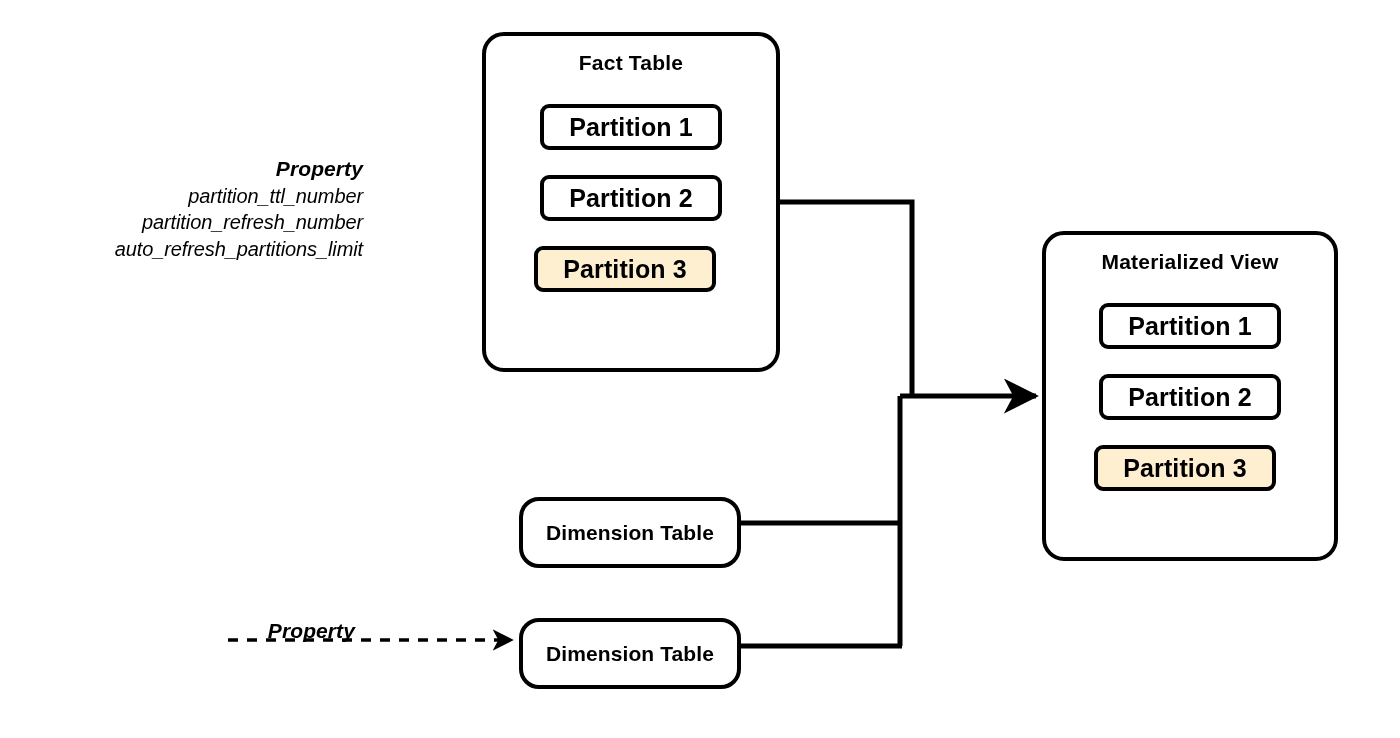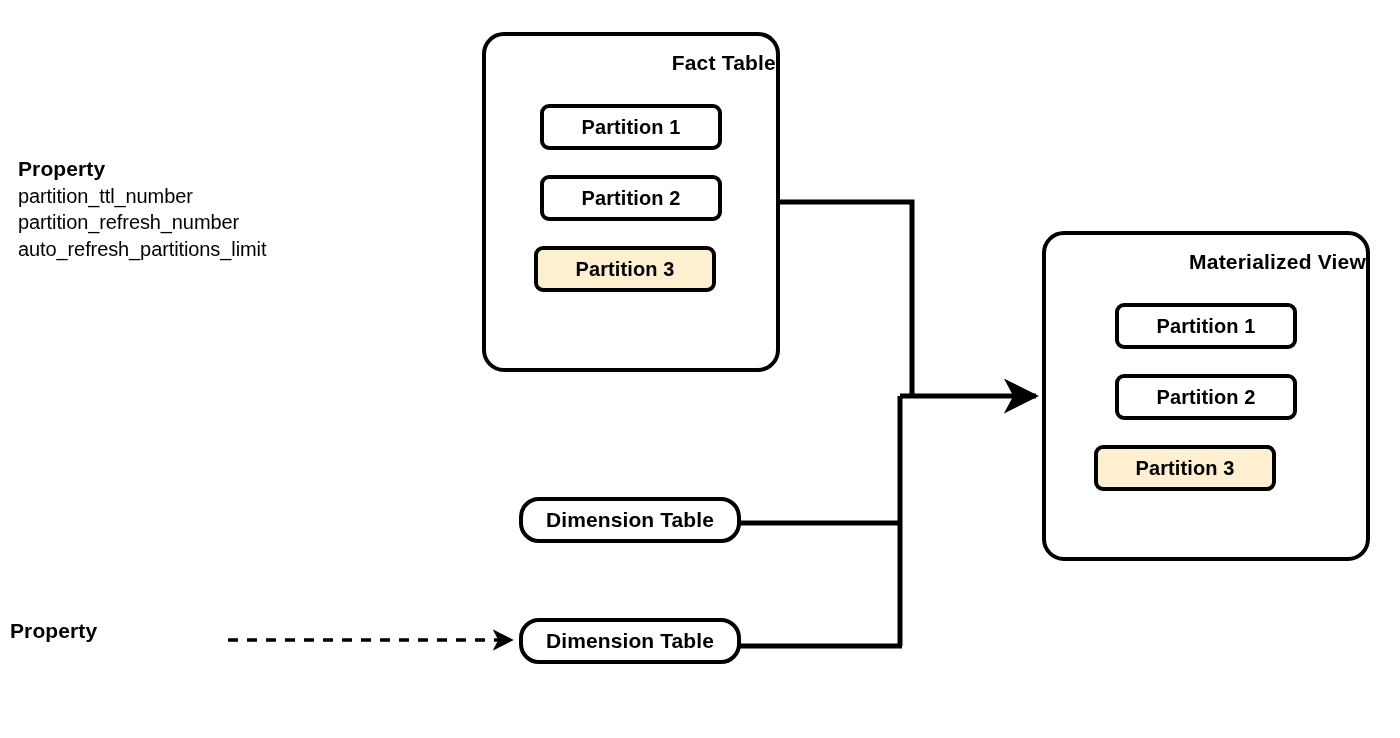--- a/index.html
+++ b/index.html
@@ -23,23 +23,24 @@
     position: absolute;
     left: 0;
     top: 0;
     width: 1400px;
     height: 738px;
     pointer-events: none;
   }
   
   .prop-block {
     position: absolute;
-    text-align: left;
+    text-align: right;
     line-height: 1.32;
     white-space: nowrap;
+    font-style: italic;
   }
   .prop-title {
     font-weight: bold;
     font-size: 21px;
     letter-spacing: .1px;
   }
   .prop-line {
     font-size: 20px;
     letter-spacing: -.1px;
   }
@@ -48,27 +49,27 @@
 
   
   .node-container {
     position: absolute;
     box-sizing: border-box;
     background: #ffffff;
     border: 4px solid #000000;
     border-radius: 22px;
   }
   .node-title {
-    text-align: right;
+    text-align: center;
     font-weight: bold;
     font-size: 21px;
     letter-spacing: .2px;
   }
   #fact-table   { left: 482px; top: 32px;  width: 298px; height: 340px; }
-  #mat-view     { left: 1042px; top: 231px; width: 328px; height: 330px; }
+  #mat-view     { left: 1042px; top: 231px; width: 296px; height: 330px; }
   #fact-table .node-title { margin-top: 15px; }
   #mat-view   .node-title { margin-top: 15px; }
 
   .partition-list {
     position: absolute;
     left: 0;
     right: 0;
   }
   #fact-partitions { top: 68px; }
   #mat-partitions  { top: 68px; }
@@ -78,34 +79,34 @@
     width: 182px;
     height: 46px;
     margin: 0 auto 25px auto;
     background: #ffffff;
     border: 4px solid #000000;
     border-radius: 9px;
     display: flex;
     align-items: center;
     justify-content: center;
     font-weight: bold;
-    font-size: 20px;
+    font-size: 25px;
     letter-spacing: .1px;
   }
   .partition.highlight {
     background: #fdefd0;
     margin-left: 48px;
   }
 
   
   .dim-box {
     position: absolute;
     box-sizing: border-box;
     width: 222px;
-    height: 46px;
+    height: 71px;
     background: #ffffff;
     border: 4px solid #000000;
     border-radius: 20px;
     display: flex;
     align-items: center;
     justify-content: center;
     font-weight: bold;
     font-size: 21px;
     letter-spacing: .1px;
   }

